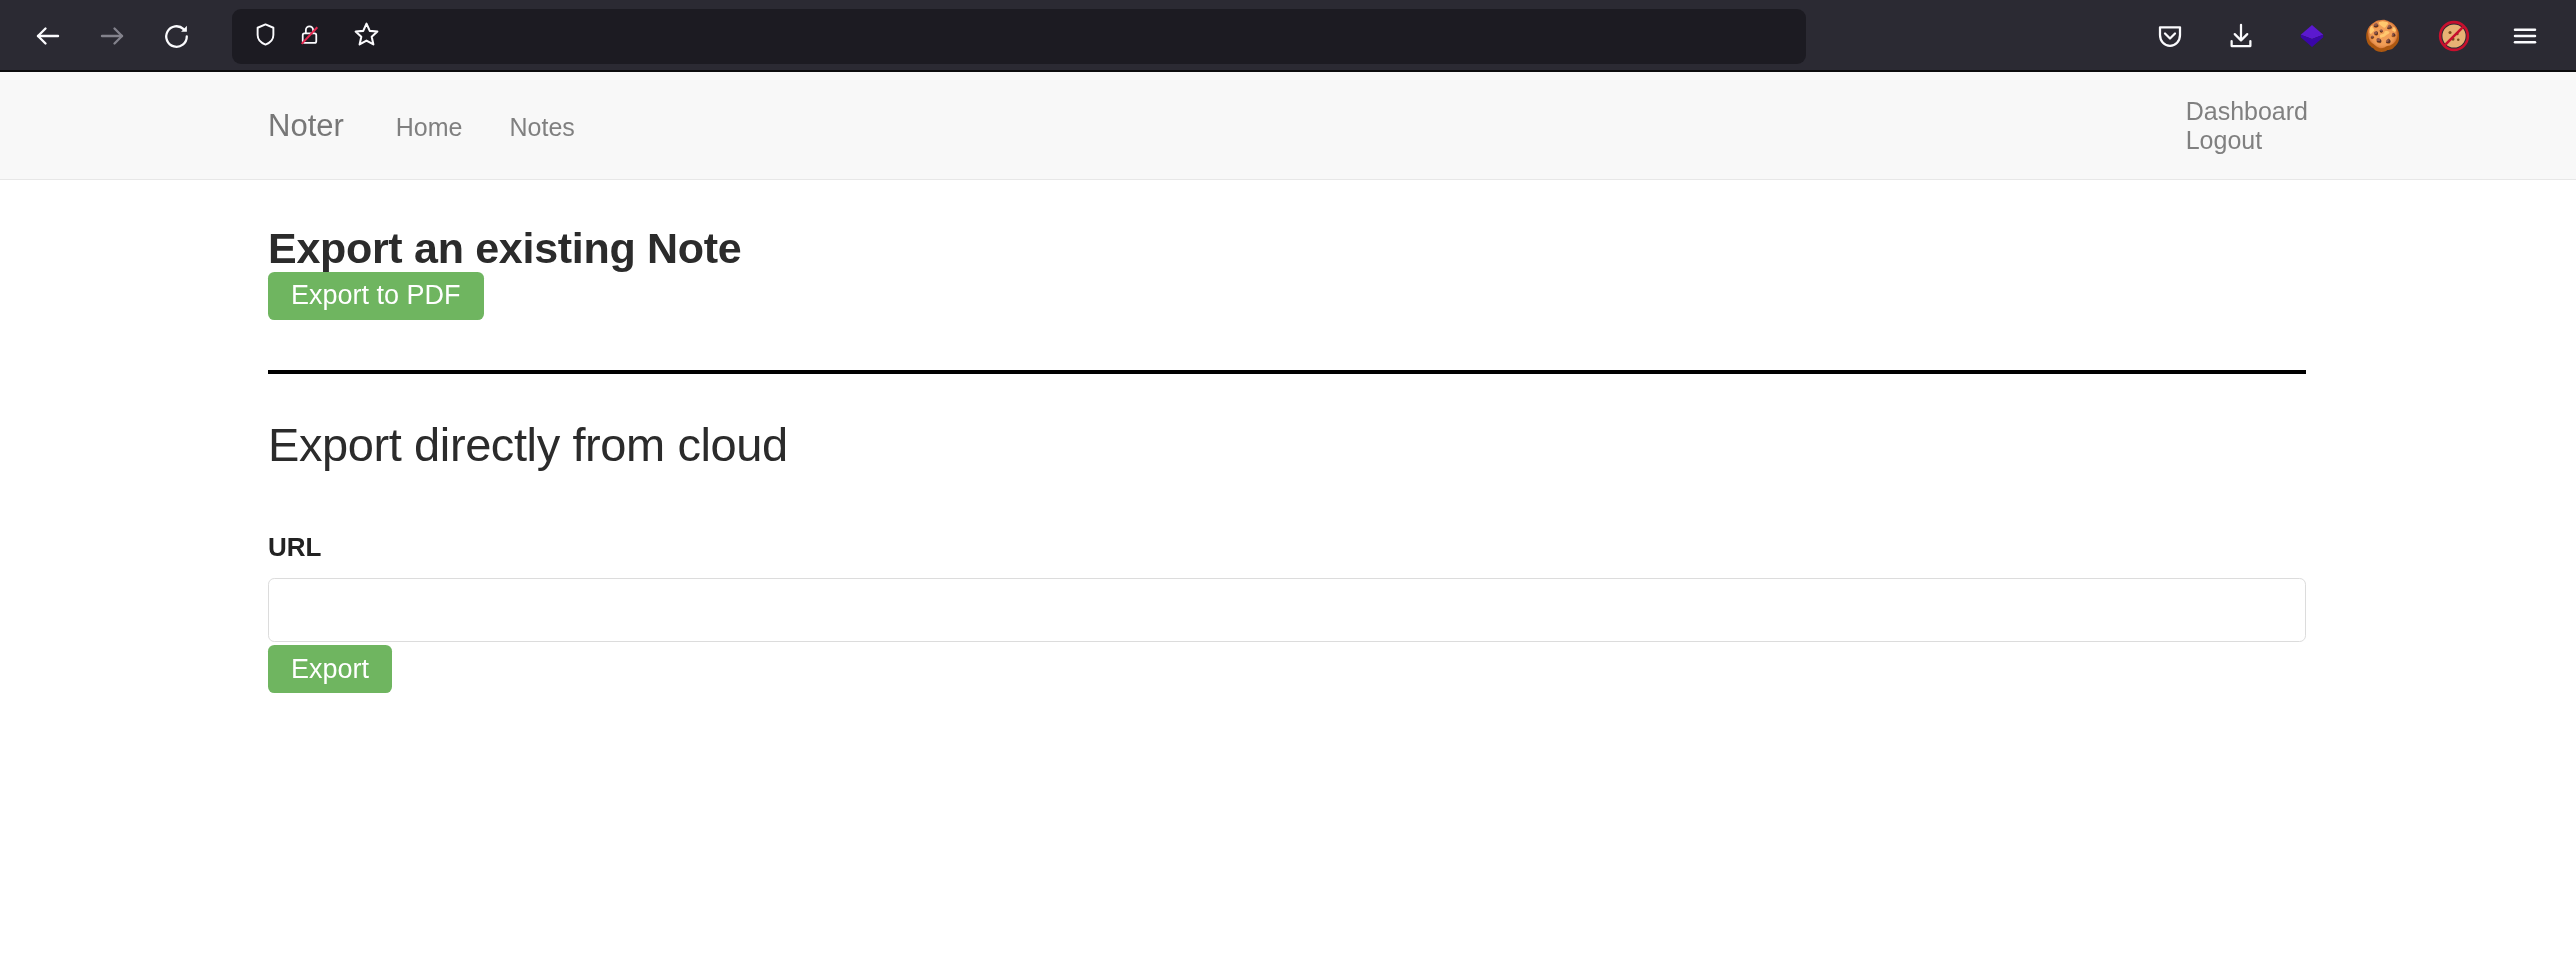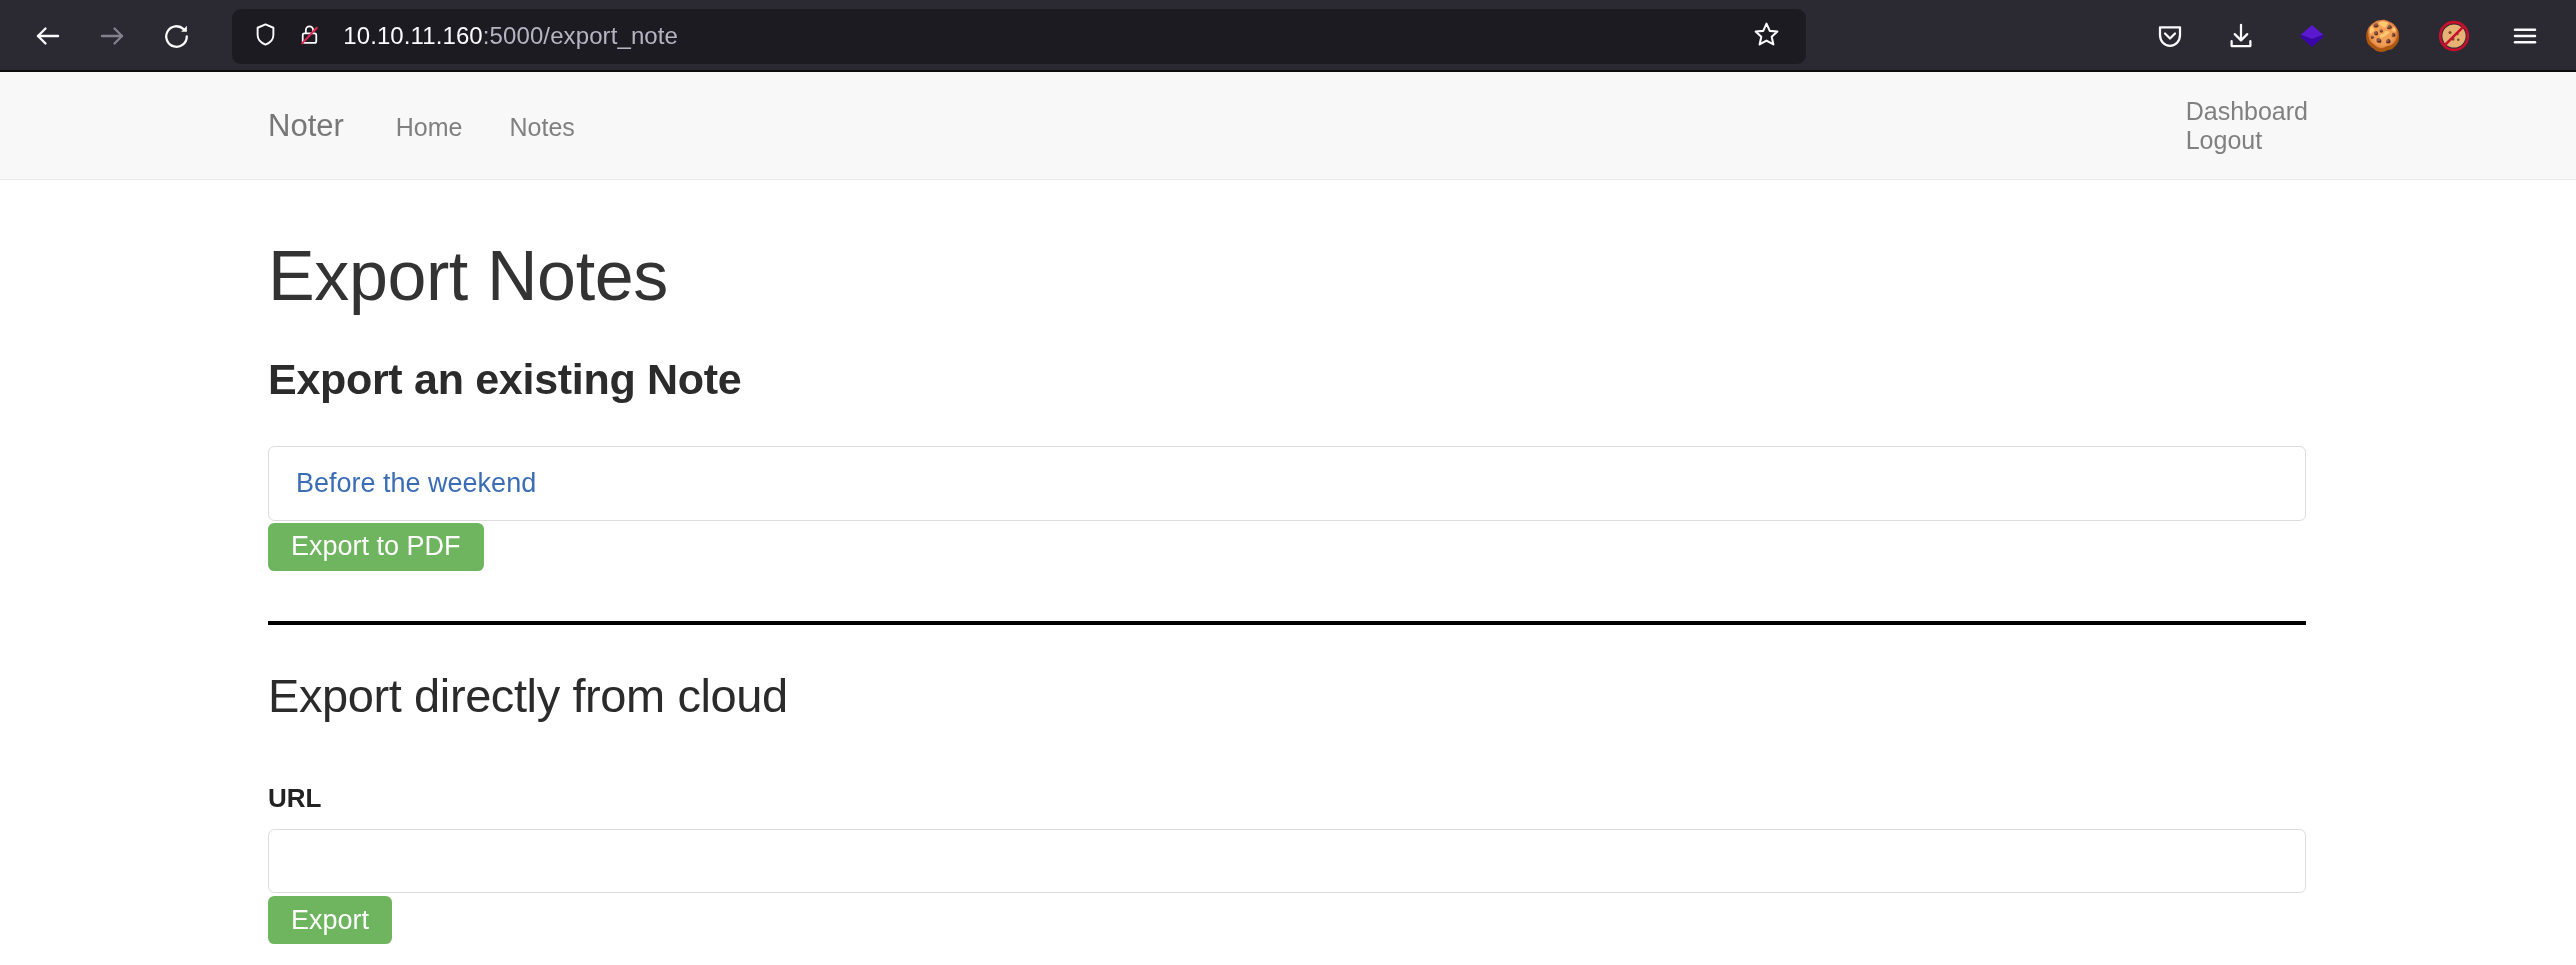--- a/index.html
+++ b/index.html
@@ -302,21 +302,20 @@
         </svg>
       </span>
       <span>
         <svg width="25" height="25" viewBox="0 0 24 24" fill="none" stroke="#fbfbfe" stroke-width="1.7" stroke-linejoin="round">
           <rect x="5.5" y="11" width="13" height="9" rx="1.6"></rect>
           <path d="M8.5 11 V7.6 a3.5 3.5 0 0 1 7 0 V11"></path>
           <line x1="4.5" y1="21" x2="19.5" y2="5" stroke="#e22850" stroke-width="2"></line>
         </svg>
       </span>
     </div>
-    <div class="url-text"><span class="url-host">10.10.11.160</span><span class="url-path">:5000/export_note</span></div>
     <div class="star-btn">
       <span>
         <svg width="29" height="29" viewBox="0 0 24 24" fill="none" stroke="#fbfbfe" stroke-width="1.7" stroke-linejoin="round">
           <polygon points="12,3 14.7,9 21,9.6 16.3,13.9 17.7,20.2 12,17 6.3,20.2 7.7,13.9 3,9.6 9.3,9"></polygon>
         </svg>
       </span>
     </div>
   </div>
 
   <div class="chrome-right">
@@ -370,27 +369,23 @@
     <a class="nav-link">Notes</a>
   </div>
   <div class="navbar-right">
     <a class="nav-link">Dashboard</a>
     <a class="nav-link">Logout</a>
   </div>
 </div>
 
 <div class="content">
 
-  <h1 class="page-title">Export Notes</h1>
 
   <h2 class="section-title">Export an existing Note</h2>
 
-  <div class="select-box">
-    <a class="select-option">Before the weekend</a>
-  </div>
 
   <button class="btn-green btn-export-pdf">Export to PDF</button>
 
   <hr class="divider">
 
   <h2 class="section-title-2">Export directly from cloud</h2>
 
   <label class="field-label">URL</label>
 
   <input class="text-input" type="text" placeholder="" style="">

